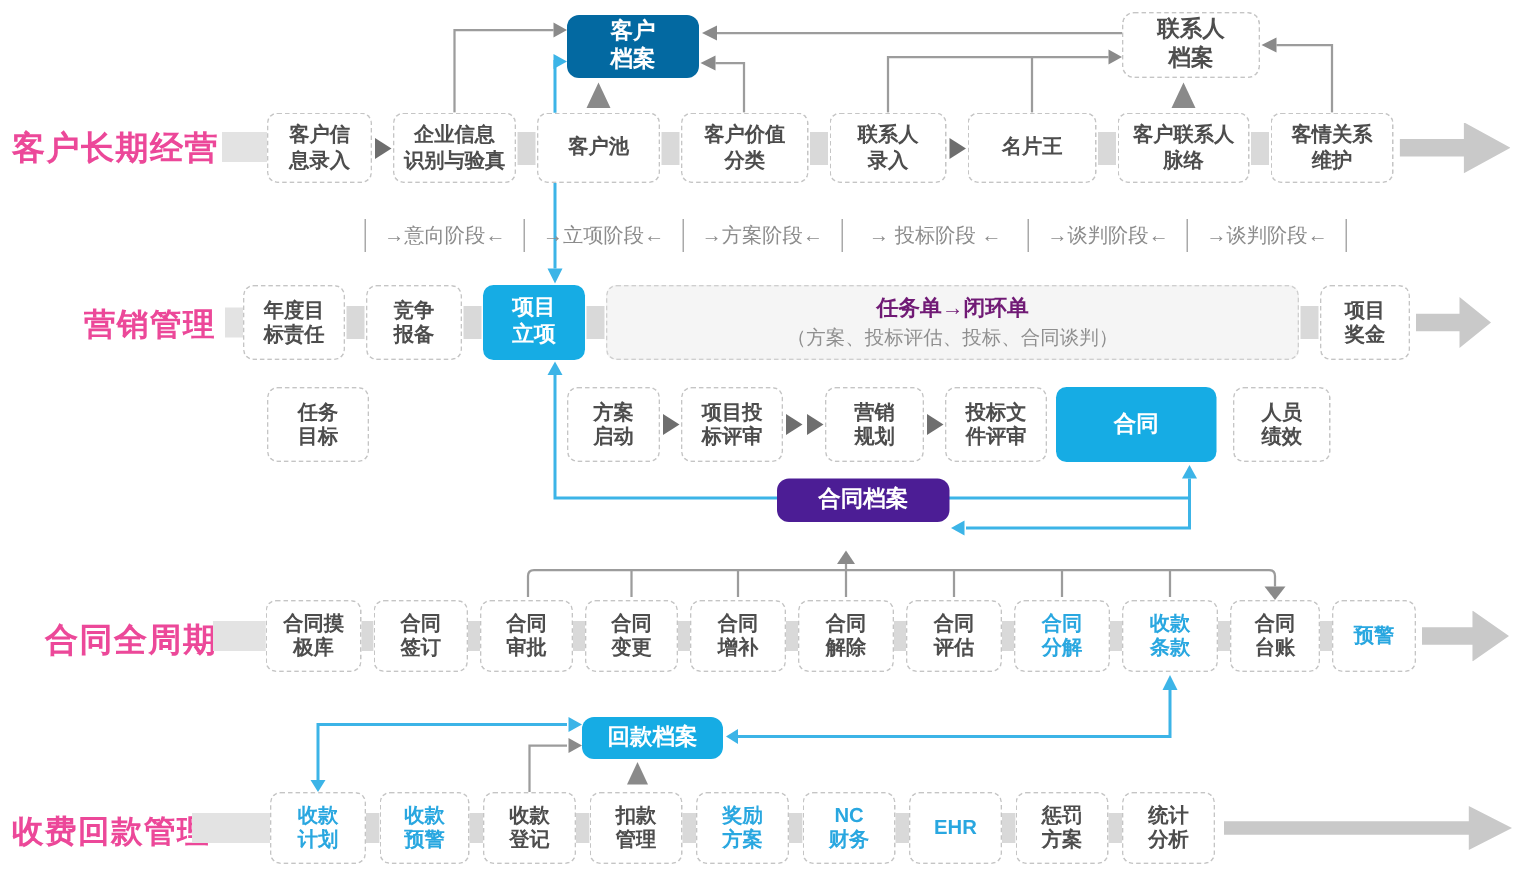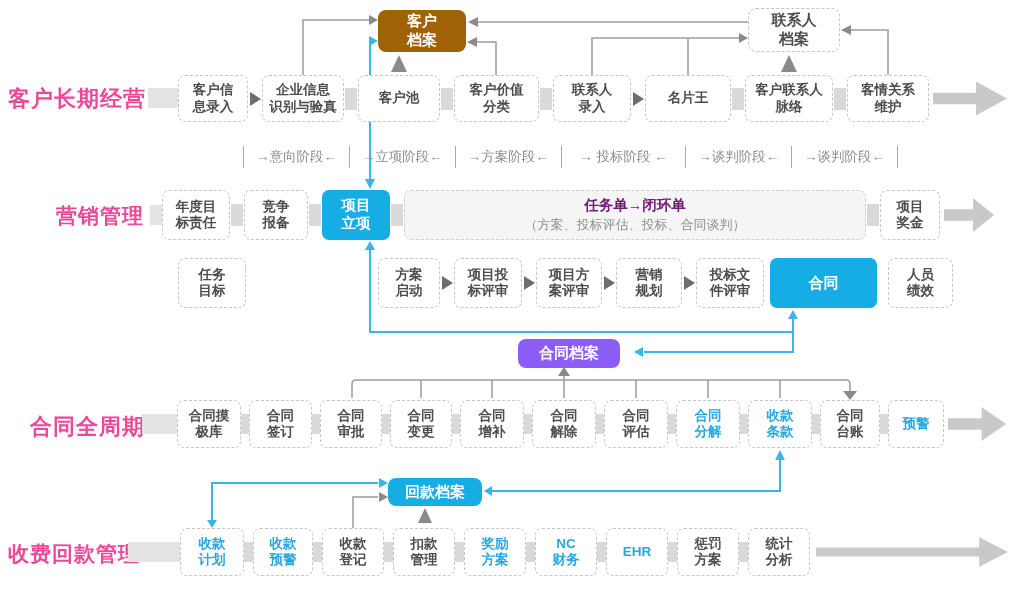--- a/index.html
+++ b/index.html
@@ -78,25 +78,25 @@
       <polygon points="370,241 365,250 375,250"></polygon>
       <polygon points="793,310 788,319 798,319"></polygon>
       <polygon points="634,352 643,347 643,357"></polygon>
       <polygon points="212,528 207,520 217,520"></polygon>
       <polygon points="388,483 379,478 379,488"></polygon>
       <polygon points="484,491 492,486 492,496"></polygon>
       <polygon points="780,450 775,460 785,460"></polygon>
     </g>
   </svg>
 
-  <div class="archive solid" style="left:378px;top:10px;width:88px;height:42px;background:#a16207;">客户
+  <div class="archive solid" style="left:378px;top:10px;width:88px;height:42px;background:#0369a1;">客户
 档案</div>
   <div class="archive dashed" style="left:748px;top:8px;width:92px;height:44px;">联系人
 档案</div>
-  <div class="archive solid" style="left:518px;top:339px;width:102px;height:29px;background:#8b5cf6;">合同档案</div>
+  <div class="archive solid" style="left:518px;top:319px;width:115px;height:29px;background:#4c1d95;">合同档案</div>
   <div class="archive solid" style="left:388px;top:478px;width:94px;height:28px;background:#16ace4;">回款档案</div>
 
   <div class="row-label" style="left:8px;top:84px;font-size:22px;">客户长期经营</div>
   <div class="band" style="left:148px;top:88px;width:32px;height:20px;"></div>
   <div class="row-label" style="left:56px;top:202px;font-size:21px;">营销管理</div>
   <div class="band" style="left:150px;top:205px;width:30px;height:20px;"></div>
   <div class="row-label" style="left:30px;top:412px;font-size:22px;">合同全周期</div>
   <div class="band" style="left:142px;top:414px;width:37px;height:20px;"></div>
   <div class="row-label" style="left:8px;top:540px;font-size:21px;">收费回款管理</div>
   <div class="band" style="left:128px;top:542px;width:54px;height:20px;"></div>
@@ -158,22 +158,20 @@
   <div class="row" style="left:178px;top:258px;height:50px;">
     <div class="box" style="width:68px;">任务
 目标</div>
     <div class="spacer" style="width:132px;"></div>
     <div class="box" style="width:62px;">方案
 启动</div>
     <div class="tri"></div>
     <div class="box" style="width:68px;">项目投
 标评审</div>
     <div class="tri"></div>
-    <div class="box" style="width:66px;">项目方
-案评审</div>
     <div class="tri"></div>
     <div class="box" style="width:66px;">营销
 规划</div>
     <div class="tri"></div>
     <div class="box" style="width:68px;">投标文
 件评审</div>
     <div class="box solid" style="width:107px;margin-left:6px;font-size:15px;">合同</div>
     <div class="box" style="width:65px;margin-left:11px;">人员
 绩效</div>
   </div>

